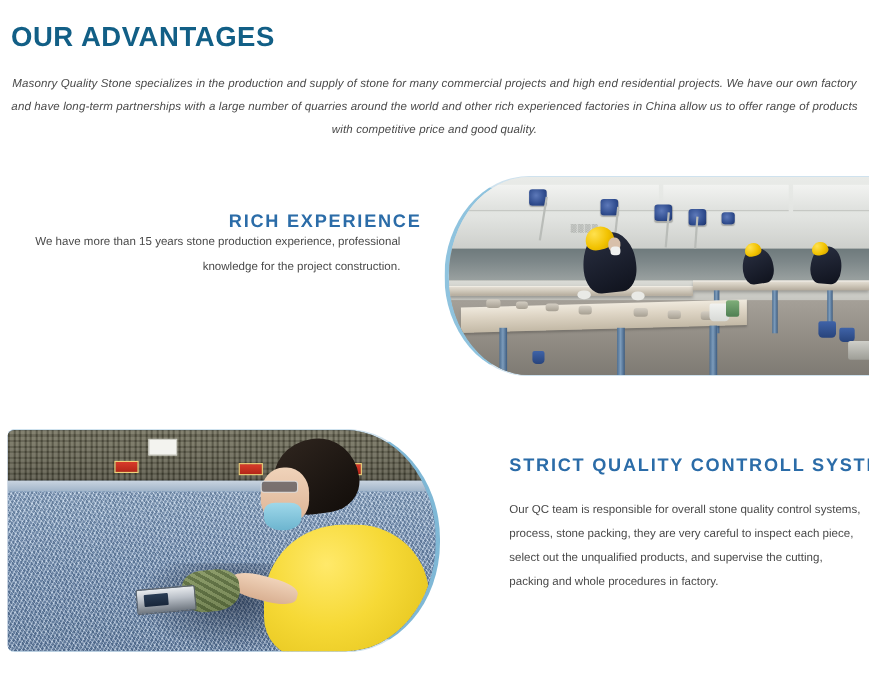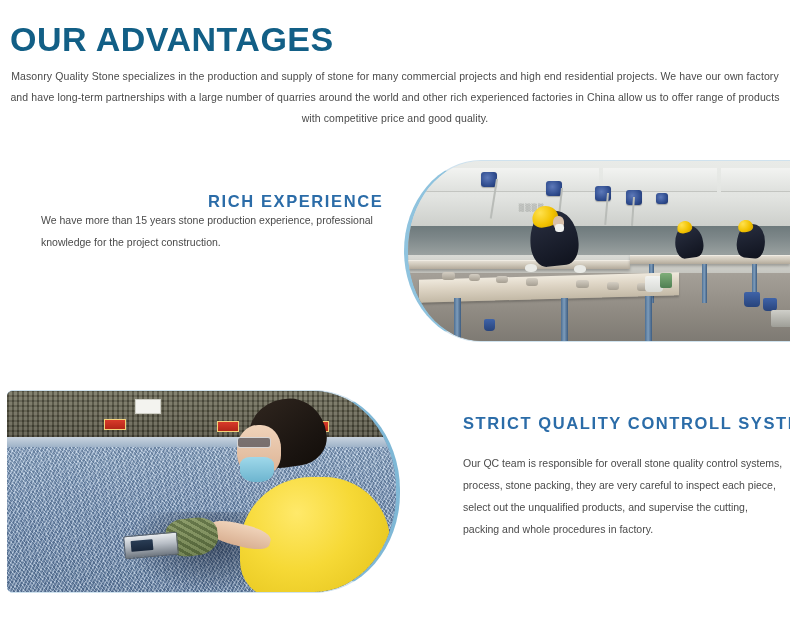--- a/index.html
+++ b/index.html
@@ -16,39 +16,40 @@
     overflow: hidden;
     font-family: "Liberation Sans", "DejaVu Sans", sans-serif;
     -webkit-font-smoothing: antialiased;
   }
 
   
   .page-title {
     position: absolute;
     left: 10px;
     top: 21px;
-    font-size: 34px;
+    font-size: 25px;
     font-weight: bold;
     letter-spacing: 0.5px;
     color: #125f86;
     line-height: 1.1;
     white-space: nowrap;
   }
 
   
   .intro {
     position: absolute;
     left: 6px;
     top: 66px;
     width: 778px;
     text-align: center;
     font-size: 10.5px;
     line-height: 21px;
     color: #4a4a4a;
     letter-spacing: 0.01em;
+    font-style: italic;
   }
 
   
   .photo {
     position: absolute;
     overflow: hidden;
     background: #b9c3c8;
   }
   .photo .inner {
     position: absolute;
@@ -284,21 +285,21 @@
     white-space: nowrap;
   }
   .block-body {
     position: absolute;
     font-size: 10.5px;
     line-height: 22px;
     color: #4a4a4a;
   }
 
   #title-rich    { left: 208px; top: 192px; }
-  #body-rich     { left: 41px;  top: 209px; width: 340px; text-align: left; }
+  #body-rich     { left: 24px;  top: 209px; width: 340px; text-align: right; }
   #title-strict  { left: 463px; top: 414px; }
   #body-strict   { left: 463px; top: 452px; width: 322px; text-align: left; }
 </style>
 </head>
 <body>
 
 <div class="page-title">OUR ADVANTAGES</div>
 
 <div class="intro">Masonry Quality Stone specializes in the production and supply of stone for many commercial projects and high end residential projects. We have our own factory and have long-term partnerships with a large number of quarries around the world and other rich experienced factories in China allow us to offer range of products with competitive price and good quality.</div>
 

